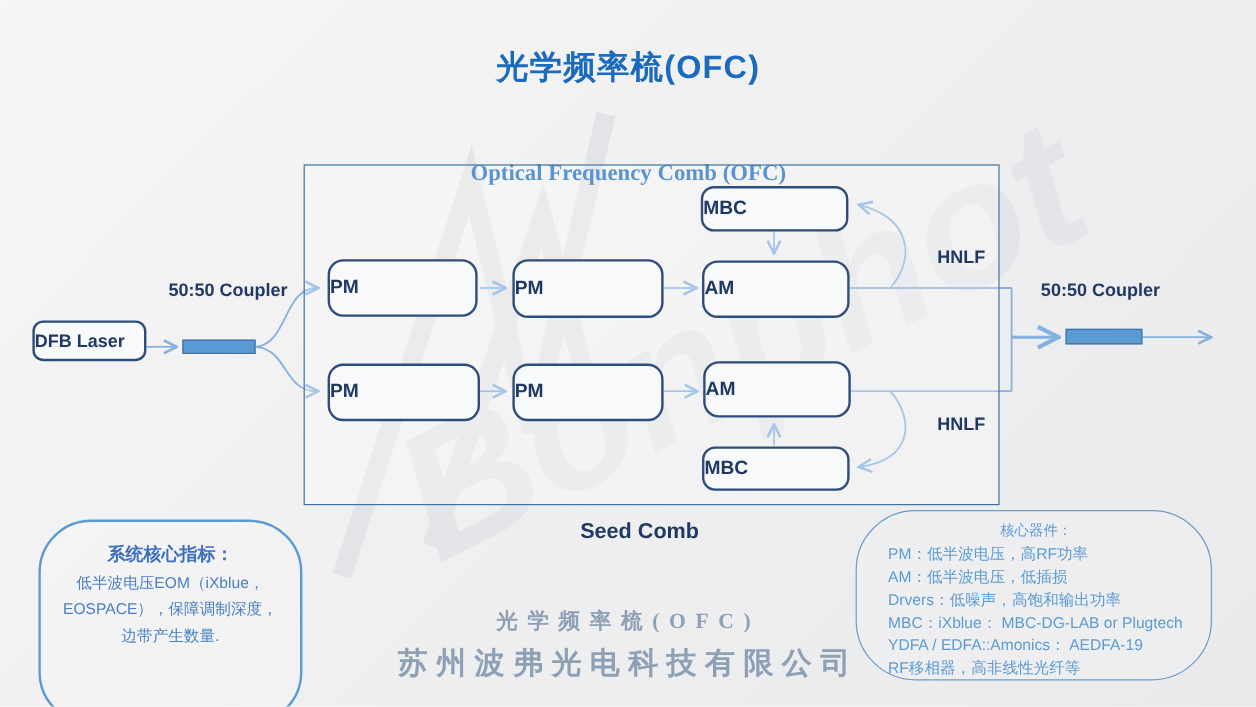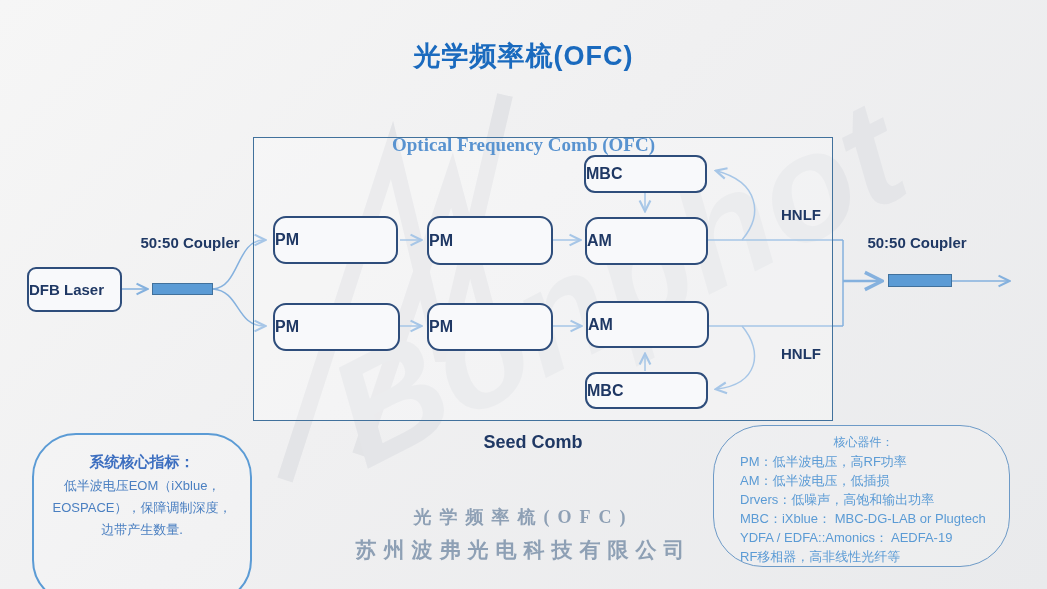--- a/index.html
+++ b/index.html
@@ -25,21 +25,21 @@
     left:253px;top:137px;width:578px;height:282px;
     border:1.5px solid #41719c;background:rgba(255,255,255,0.28);
   }
   
   .node{
     display:flex;align-items:center;
     border:2px solid #2e4d7b;border-radius:13px;background:#f8f9fb;
     font-size:16px;font-weight:bold;color:#1f3864;box-sizing:border-box;
   }
   .dfb{
-    left:27px;top:267px;width:95px;height:45px;
+    left:27px;top:267px;width:95px;height:34px;
     border-radius:9px;font-size:15px;
   }
   .fiber{
     background:#5b9bd5;border:1px solid #41719c;box-sizing:border-box;
   }
   .lbl{
     font-size:15px;font-weight:bold;color:#1f3864;text-align:center;
   }
   .seed-label{
     left:413px;top:432px;width:240px;text-align:center;
@@ -62,21 +62,21 @@
     padding:8px 22px 8px 26px;
   }
   .callout-right .c-title{font-size:12px;color:#5b9bd5;text-align:center;margin-bottom:1px;}
   .callout-right .c-line{font-size:13px;color:#5b9bd5;line-height:19px;white-space:nowrap;}
   
   .footer-line{
     left:0;width:1047px;text-align:center;color:#7e93ab;
     font-family:"Liberation Serif",serif;
   }
   .footer-1{top:505px;font-size:18px;letter-spacing:8px;font-weight:bold;opacity:.85;}
-  .footer-2{top:536px;font-size:21px;letter-spacing:7px;font-weight:bold;opacity:.85;}
+  .footer-2{top:536px;font-size:25px;letter-spacing:7px;font-weight:bold;opacity:.85;}
   .wires{position:absolute;left:0;top:0;width:1047px;height:589px;pointer-events:none;}
 </style>
 </head>
 <body>
 
 <div class="canvas">
 
   <svg class="wm-svg" viewBox="0 0 1047 589">
     <g stroke="#e2e3e6" stroke-width="16" fill="none" opacity="0.9">
       <path d="M285,480 L392,150 L443,360 L505,95"></path>

